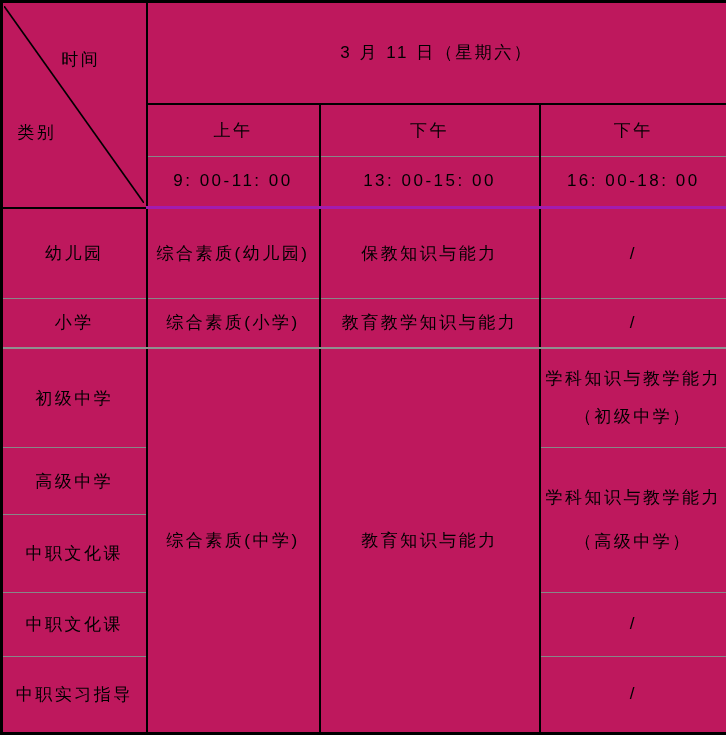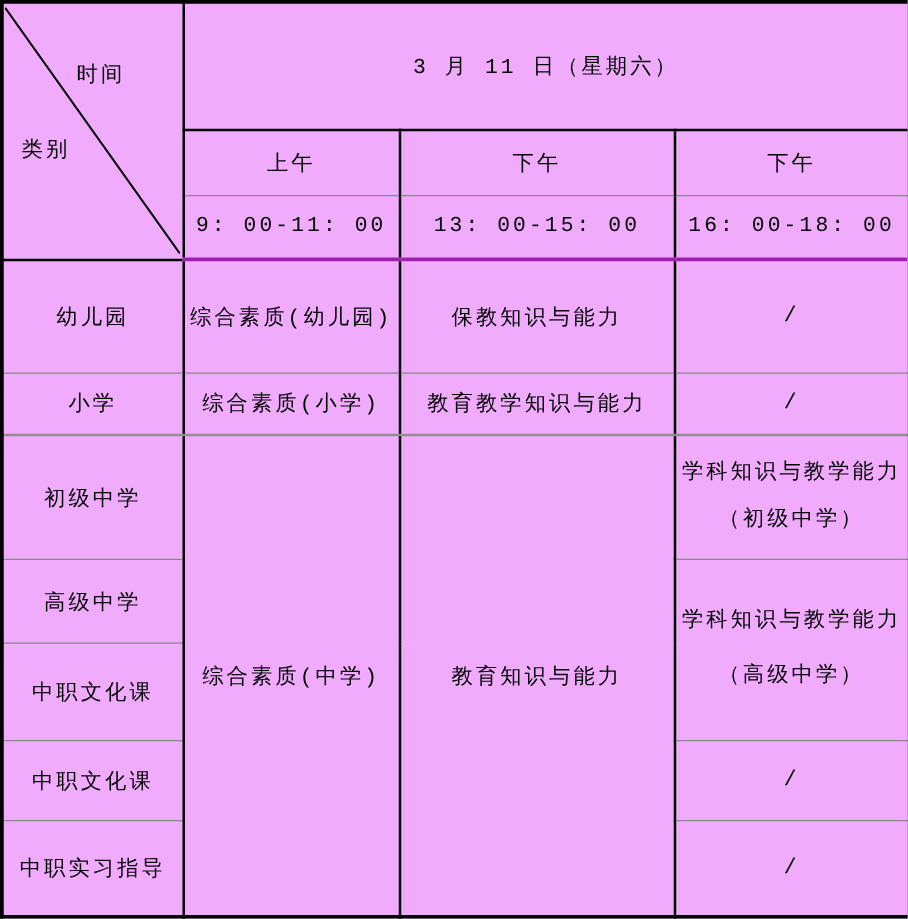--- a/index.html
+++ b/index.html
@@ -3,23 +3,23 @@
 <meta charset="utf-8">
 <style>
   html, body {
     margin: 0;
     padding: 0;
     background: #ffffff;
   }
   .sheet {
     width: 726px;
     height: 735px;
-    background: #f0abfc;
+    background: #be185d;
     position: relative;
-    font-family: Liberation Mono, monospace;
+    font-family: Liberation Sans, sans-serif;
     color: #000000;
   }
   table.schedule {
     border-collapse: collapse;
     table-layout: fixed;
     width: 726px;
     height: 735px;
     border: 3px solid #000000;
   }
   table.schedule td {
@@ -97,21 +97,21 @@
     font-size: 17px;
     letter-spacing: 2.5px;
     white-space: nowrap;
   }
   .corner-label.time {
     left: 57px;
     top: 42px;
   }
   .corner-label.category {
     left: 13px;
-    top: 102px;
+    top: 115px;
   }
 </style>
 </head>
 <body>
 
 <div class="sheet">
   <table class="schedule">
     <colgroup>
       <col style="width:145px">
       <col style="width:173px">

